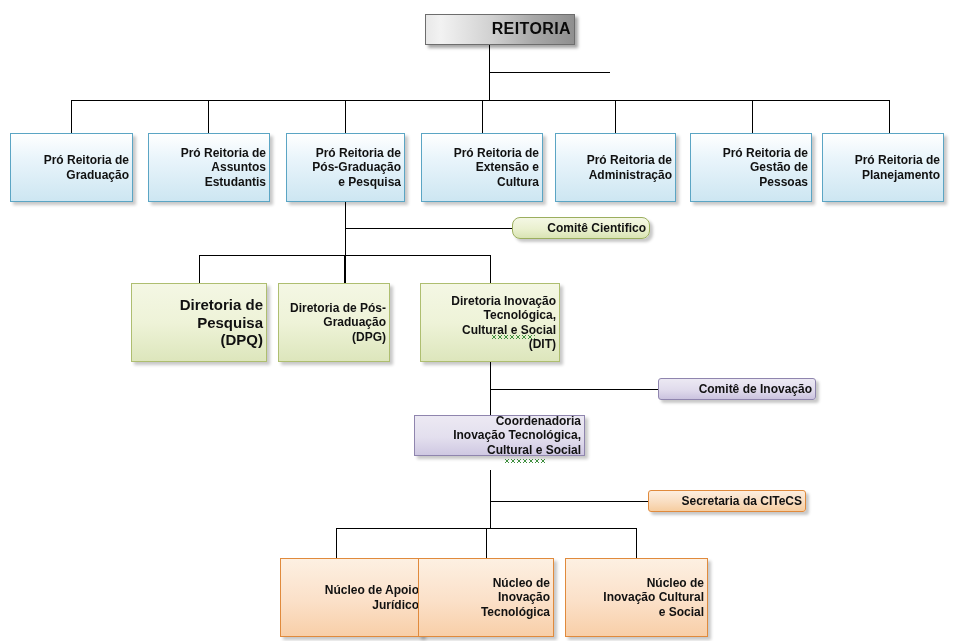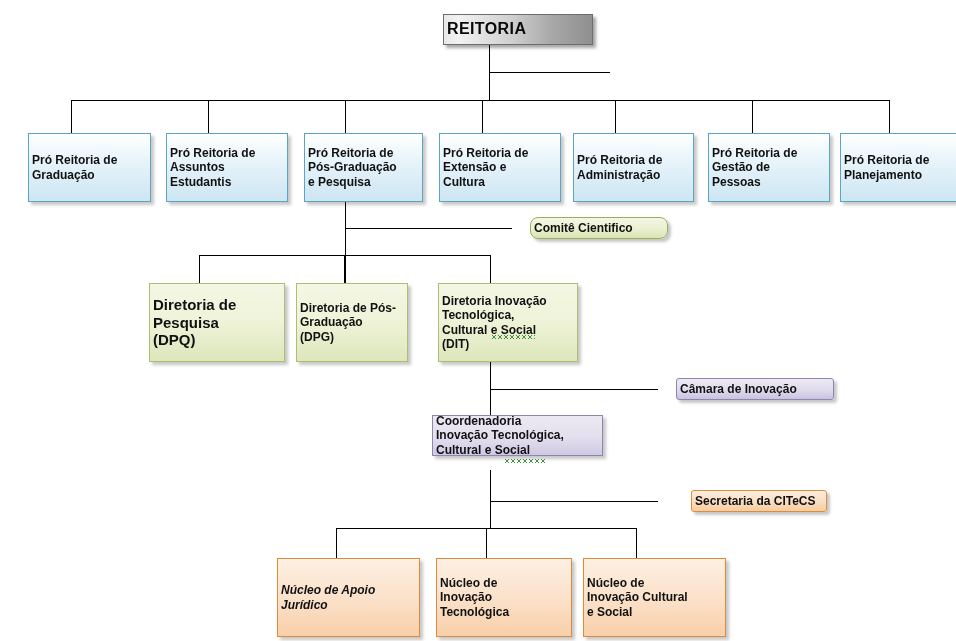--- a/index.html
+++ b/index.html
@@ -27,25 +27,24 @@
   .line-h { height: 1px; }
   .line-v { width: 1px; }
 
   
   .node {
     position: absolute;
     box-sizing: border-box;
     display: flex;
     align-items: center;
     justify-content: center;
-    text-align: left;
+    text-align: right;
     line-height: 1.18;
     color: #111111;
     font-weight: bold;
-    margin-left: 18px;
     -webkit-font-smoothing: antialiased;
   }
   .node .lbl {
     display: block;
     width: 100%;
     padding: 0 3px;
     white-space: pre-line;
   }
 
   
@@ -205,36 +204,36 @@
   <div class="node sty-green" style="left:420px; top:283px; width:140px; height:79px; font-size:12px;">
     <span class="lbl">Diretoria Inovação
 Tecnológica,
 Cultural e Social
 (DIT)</span>
   </div>
 
   <div class="squiggle" style="left:491px; top:335px; width:44px;"></div>
 
   <div class="node sty-purple-pill" style="left:658px; top:378px; width:158px; height:22px; font-size:12px;">
-    <span class="lbl">Câmara de Inovação</span>
+    <span class="lbl">Comitê de Inovação</span>
   </div>
 
   <div class="node sty-purple" style="left:414px; top:415px; width:171px; height:41px; font-size:12px;">
     <span class="lbl">Coordenadoria
 Inovação Tecnológica,
 Cultural e Social</span>
   </div>
 
   <div class="squiggle" style="left:504px; top:459px; width:42px;"></div>
 
-  <div class="node sty-orange-pill" style="left:673px; top:490px; width:136px; height:22px; font-size:12px;">
+  <div class="node sty-orange-pill" style="left:648px; top:490px; width:158px; height:22px; font-size:12px;">
     <span class="lbl">Secretaria da CITeCS</span>
   </div>
 
-  <div class="node sty-orange" style="left:259px; top:558px; width:143px; height:79px; font-size:12px;font-style:italic;">
+  <div class="node sty-orange" style="left:280px; top:558px; width:143px; height:79px; font-size:12px;">
     <span class="lbl">Núcleo de Apoio
 Jurídico</span>
   </div>
   <div class="node sty-orange" style="left:418px; top:558px; width:136px; height:79px; font-size:12px;">
     <span class="lbl">Núcleo de
 Inovação
 Tecnológica</span>
   </div>
   <div class="node sty-orange" style="left:565px; top:558px; width:143px; height:79px; font-size:12px;">
     <span class="lbl">Núcleo de

